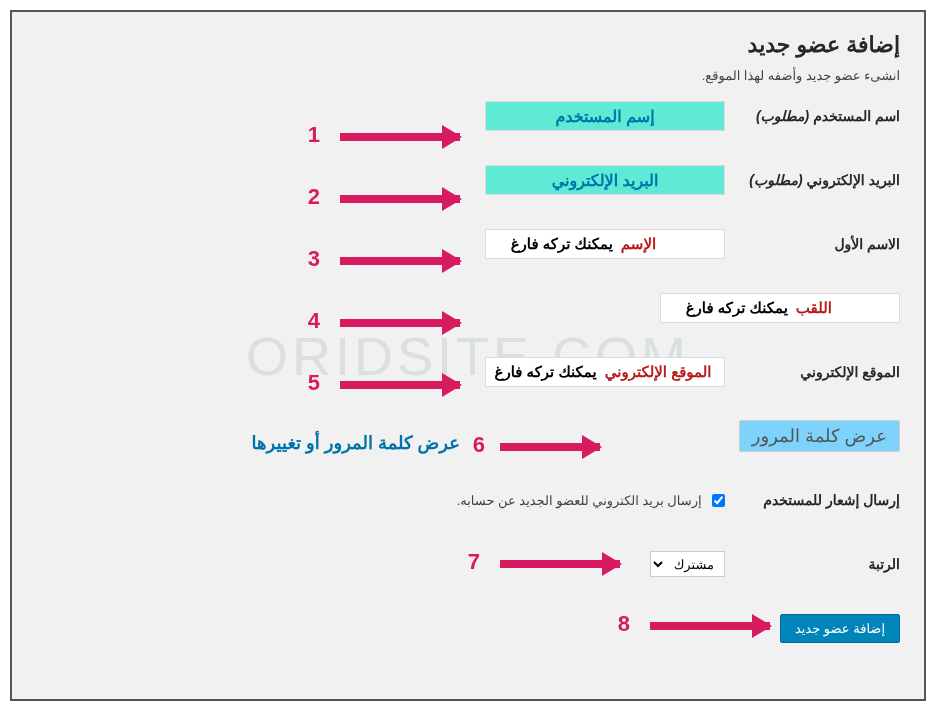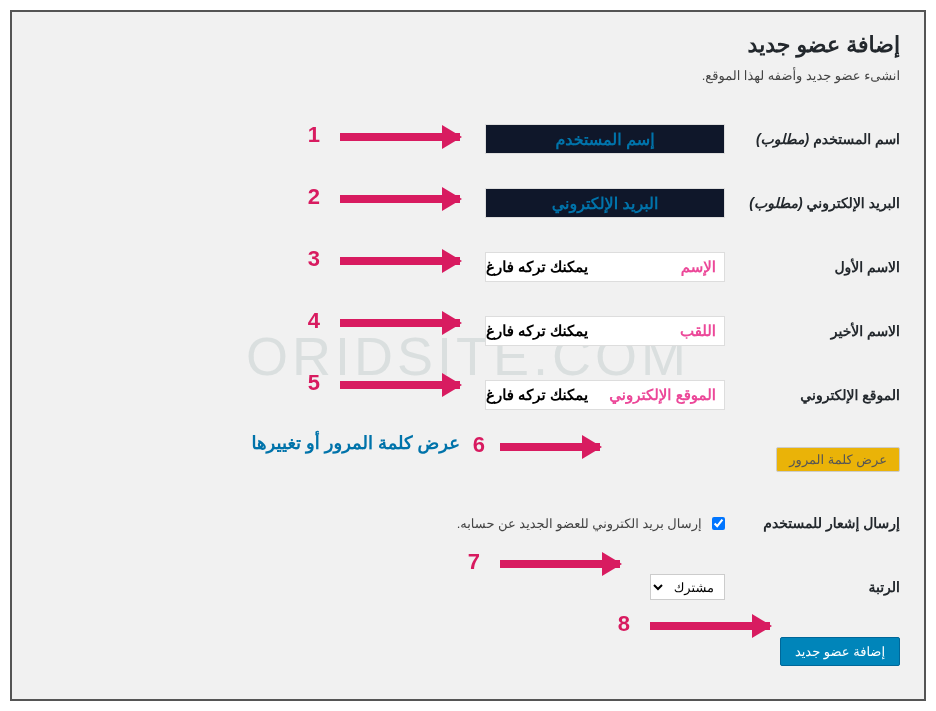--- a/index.html
+++ b/index.html
@@ -24,21 +24,21 @@
 }
 .page-title {
   font-size: 22px;
   font-weight: bold;
   color: #23282d;
   margin-bottom: 10px;
 }
 .page-description {
   font-size: 13px;
   color: #444;
-  margin-bottom: 39px;
+  margin-bottom: 16px;
 }
 .form-row {
   display: flex;
   flex-direction: row;
   align-items: center;
   margin-bottom: 30px;
   min-height: 34px;
 }
 .label-col {
   width: 175px;
@@ -52,57 +52,58 @@
   text-align: center;
 }
 .input-col {
   width: 320px;
   position: relative;
 }
 .placeholder-box {
   width: 240px;
   height: 30px;
   border: 1px solid #ddd;
-  background: #0f172a;
+  background: #5eead4;
   display: flex;
   align-items: center;
   justify-content: center;
   font-size: 16px;
   color: #0073aa;
   font-weight: bold;
   position: relative;
 }
 .placeholder-split {
   width: 240px;
   height: 30px;
   border: 1px solid #ddd;
   background: #fff;
   display: flex;
   align-items: center;
   font-size: 15px;
 }
 .placeholder-split .blue-part {
-  color: #ec4899;
+  color: #b91c1c;
   font-weight: bold;
   padding: 0 8px;
   width: 48%;
-  text-align: right;
+  text-align: left;
 }
 .placeholder-split .black-part {
   color: #000;
   font-weight: bold;
   width: 52%;
-  text-align: left;
+  text-align: right;
+  margin-left: 7px;
 }
 .btn-secondary {
-  background: #eab308;
+  background: #7dd3fc;
   border: 1px solid #ccc;
   color: #555;
   padding: 4px 12px;
-  font-size: 13px;
+  font-size: 18px;
   cursor: pointer;
   font-family: Tahoma, Arial, sans-serif;
   border-radius: 2px;
 }
 .checkbox-row input[type="checkbox"] {
   margin-left: 6px;
   vertical-align: middle;
 }
 .checkbox-label {
   font-size: 13px;
@@ -208,21 +209,20 @@
       <div class="label-col">الاسم الأول</div>
       <div class="input-col">
         <div class="placeholder-split">
           <span class="blue-part">الإسم</span>
           <span class="black-part">يمكنك تركه فارغ</span>
         </div>
       </div>
     </div>
 
     <div class="form-row">
-      <div class="label-col">الاسم الأخير</div>
       <div class="input-col">
         <div class="placeholder-split">
           <span class="blue-part">اللقب</span>
           <span class="black-part">يمكنك تركه فارغ</span>
         </div>
       </div>
     </div>
 
     <div class="form-row">
       <div class="label-col">الموقع الإلكتروني</div>

